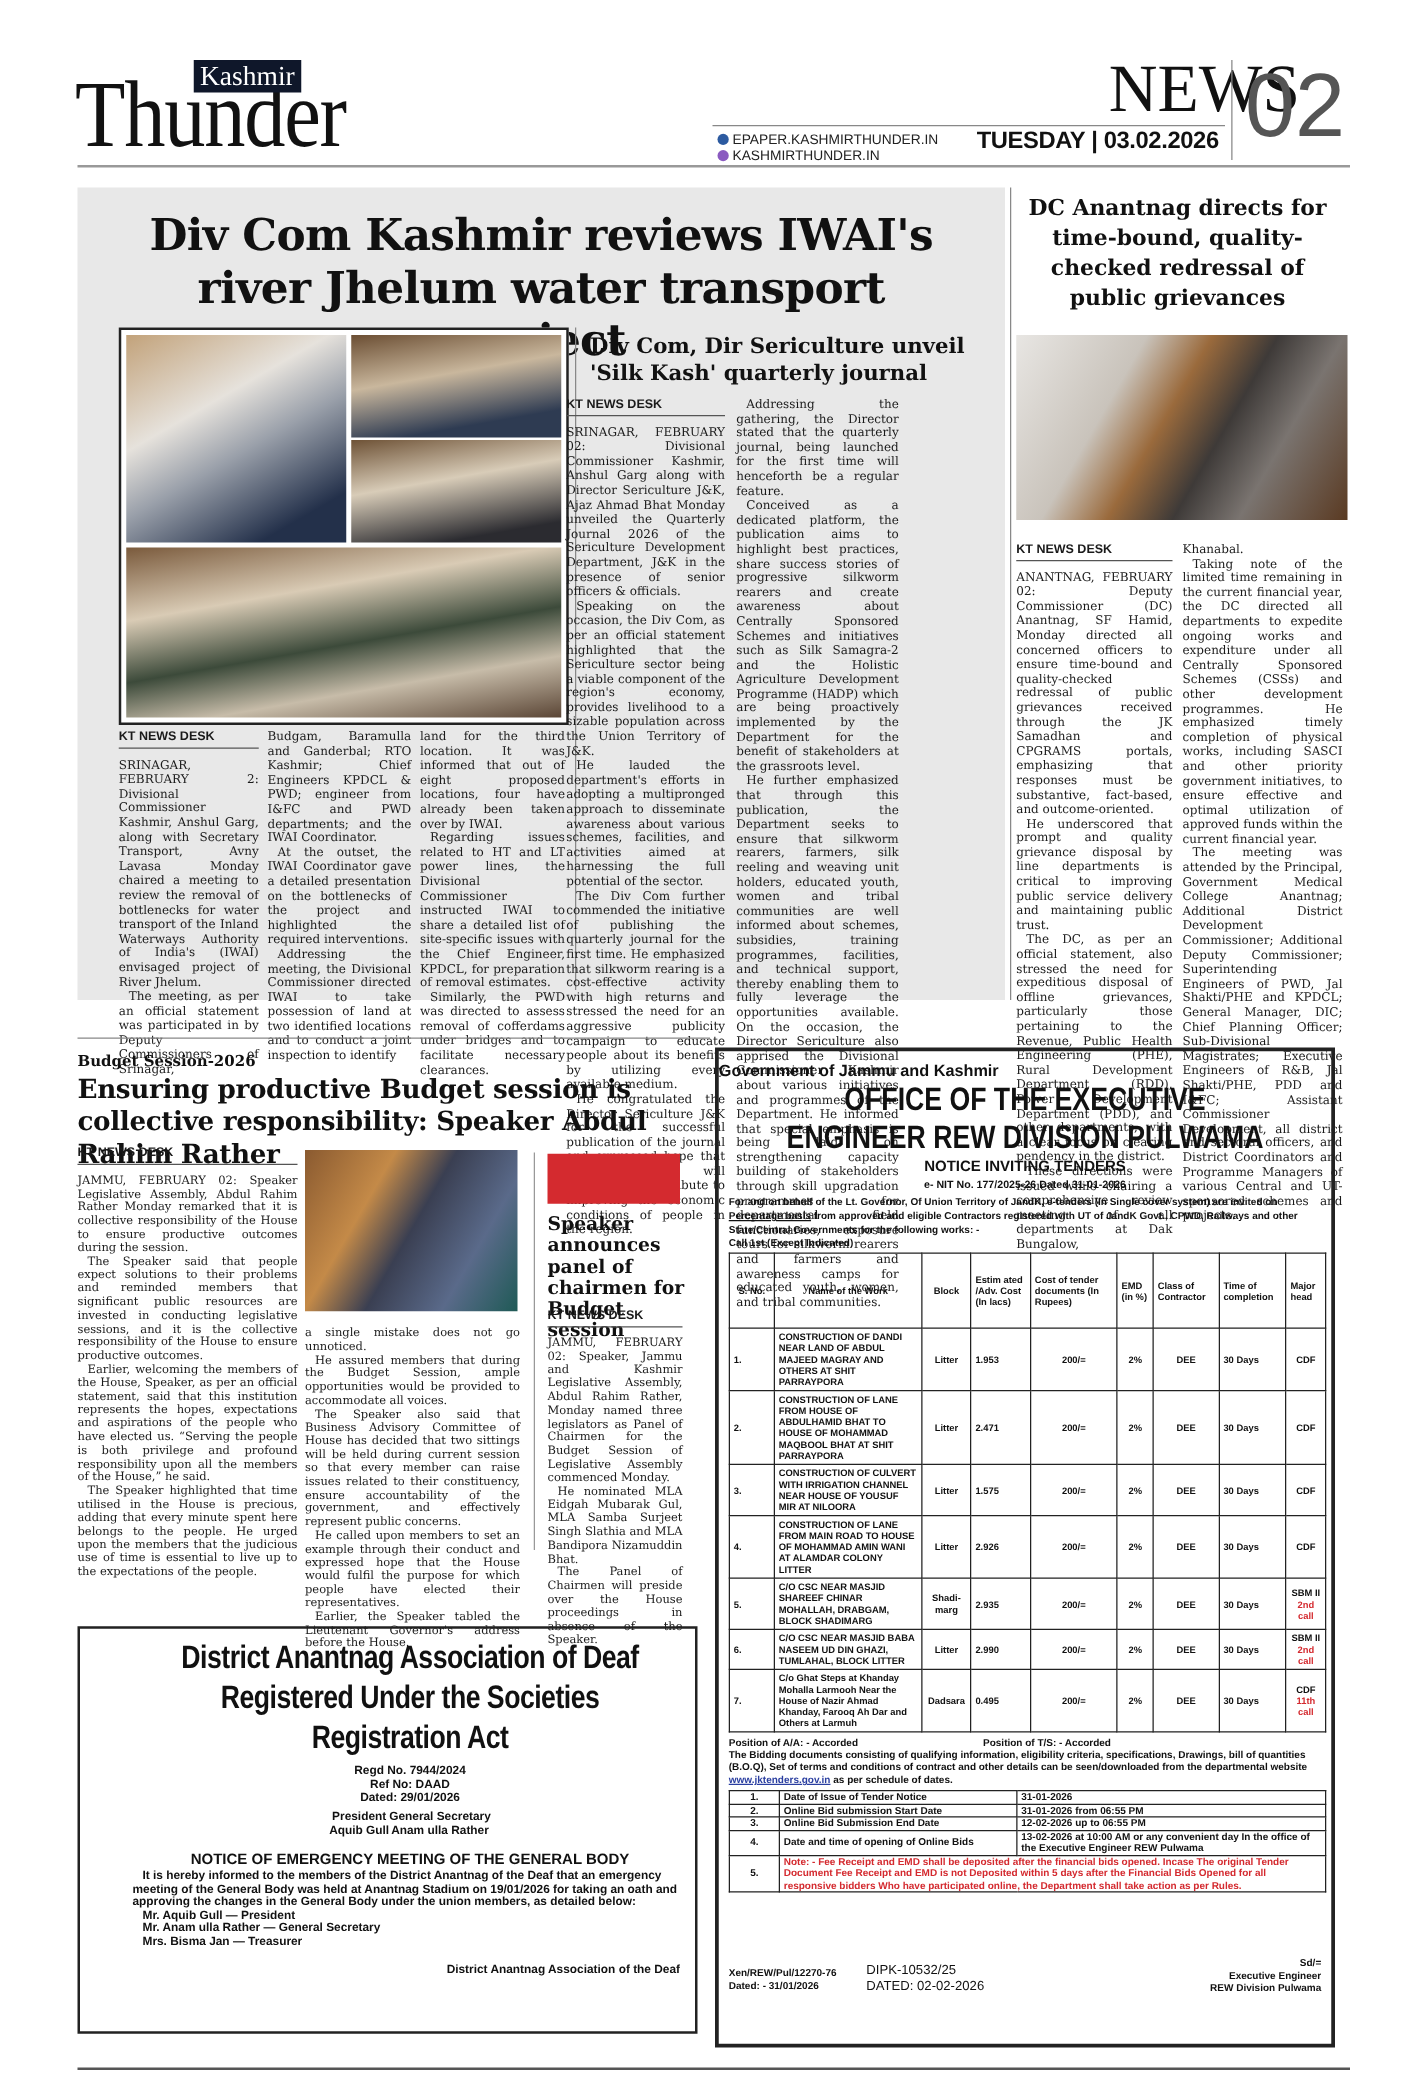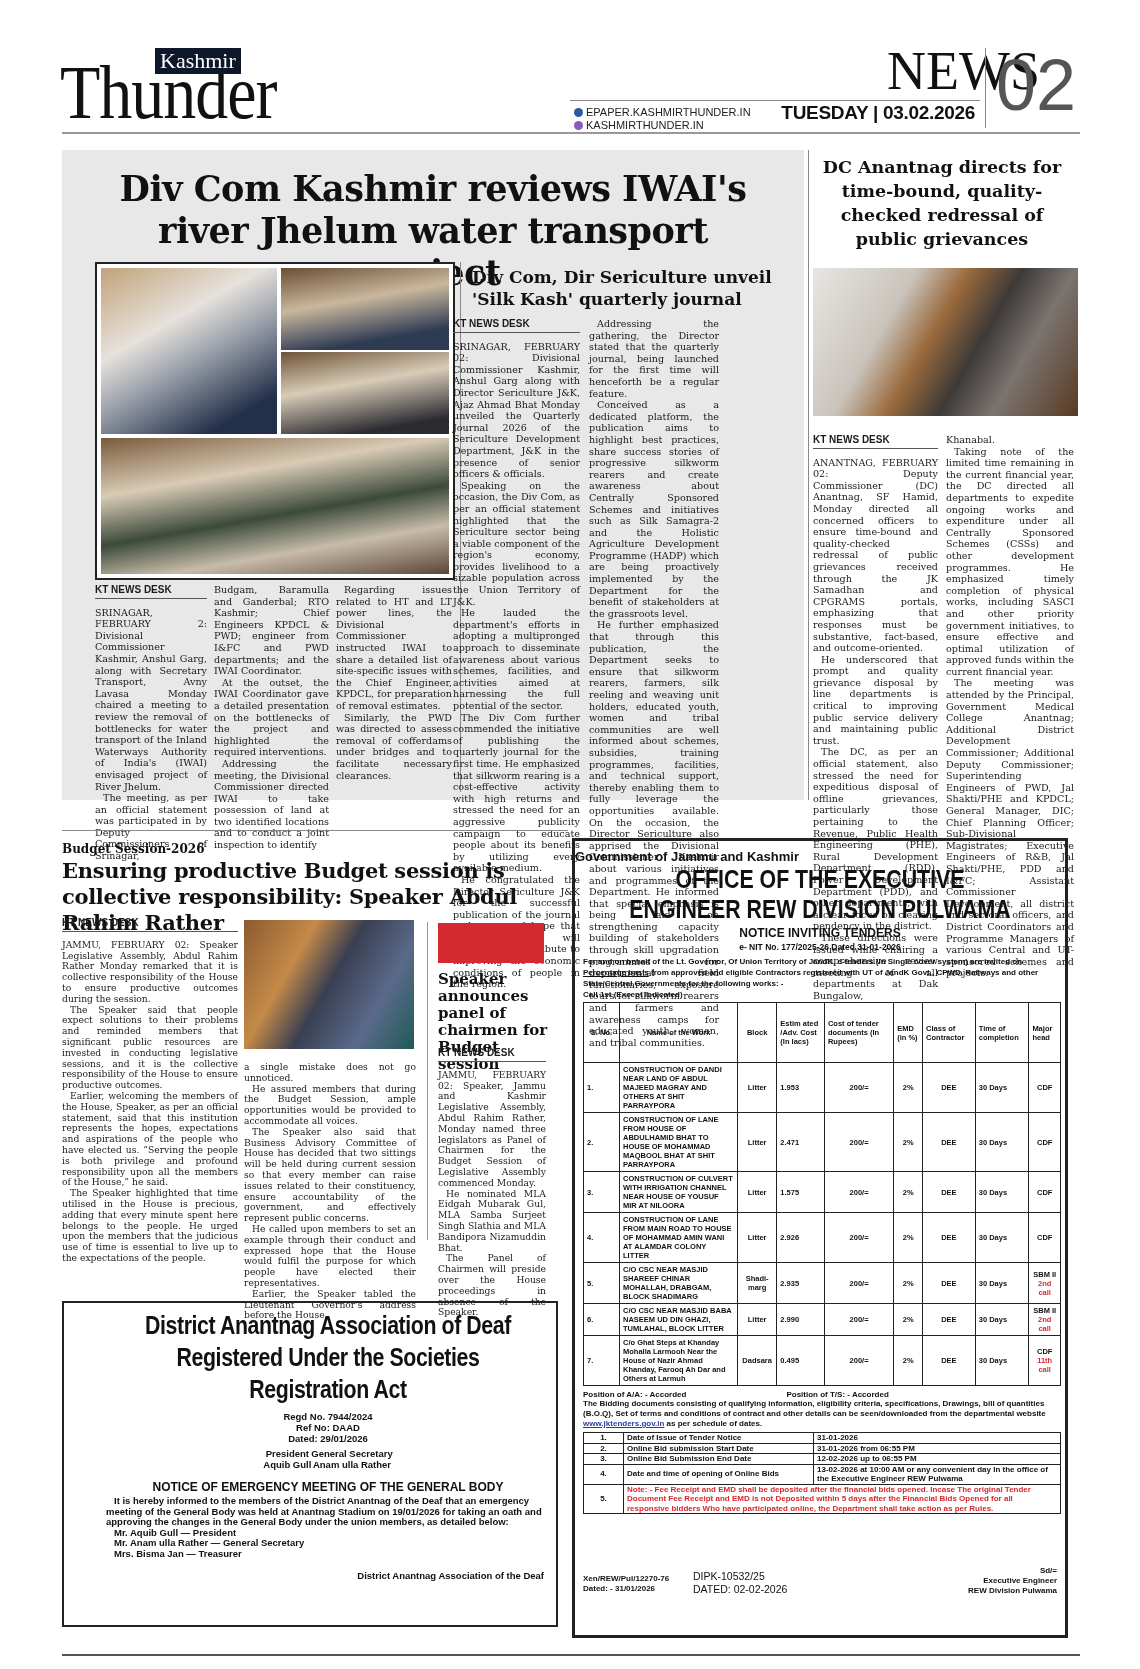--- a/index.html
+++ b/index.html
@@ -126,20 +126,21 @@
     <div class="desk">KT NEWS DESK</div>
     <p class="first">SRINAGAR, FEBRUARY 2: Divisional Commissioner Kashmir, Anshul Garg, along with Secretary Transport, Avny Lavasa Monday chaired a meeting to review the removal of bottlenecks for water transport of the Inland Waterways Authority of India's (IWAI) envisaged project of River Jhelum.</p>
     <p>The meeting, as per an official statement was participated in by Deputy Commissioners of Srinagar,</p>
   </div>
   <div class="col" style="left:152px; top:434px; width:115px;">
     <p class="first">Budgam, Baramulla and Ganderbal; RTO Kashmir; Chief Engineers KPDCL &amp; PWD; engineer from I&amp;FC and PWD departments; and the IWAI Coordinator.</p>
     <p>At the outset, the IWAI Coordinator gave a detailed presentation on the bottlenecks of the project and highlighted the required interventions.</p>
     <p>Addressing the meeting, the Divisional Commissioner directed IWAI to take possession of land at two identified locations and to conduct a joint inspection to identify</p>
   </div>
   <div class="col" style="left:274px; top:434px; width:116px;">
+    <p class="first">land for the third location. It was informed that out of eight proposed locations, four have already been taken over by IWAI.</p>
     <p>Regarding issues related to HT and LT power lines, the Divisional Commissioner instructed IWAI to share a detailed list of site-specific issues with the Chief Engineer, KPDCL, for preparation of removal estimates.</p>
     <p>Similarly, the PWD was directed to assess removal of cofferdams under bridges and to facilitate necessary clearances.</p>
   </div>
 
   <div class="sub-vline"></div>
   <div class="sub-h">Div Com, Dir Sericulture unveil 'Silk Kash' quarterly journal</div>
   <div class="col" style="left:391px; top:168px; width:127px;">
     <div class="desk">KT NEWS DESK</div>
     <p class="first">SRINAGAR, FEBRUARY 02: Divisional Commissioner Kashmir, Anshul Garg along with Director Sericulture J&amp;K, Ajaz Ahmad Bhat Monday unveiled the Quarterly Journal 2026 of the Sericulture Development Department, J&amp;K in the presence of senior officers &amp; officials.</p>
     <p>Speaking on the occasion, the Div Com, as per an official statement highlighted that the Sericulture sector being a viable component of the region's economy, provides livelihood to a sizable population across the Union Territory of J&amp;K.</p>

